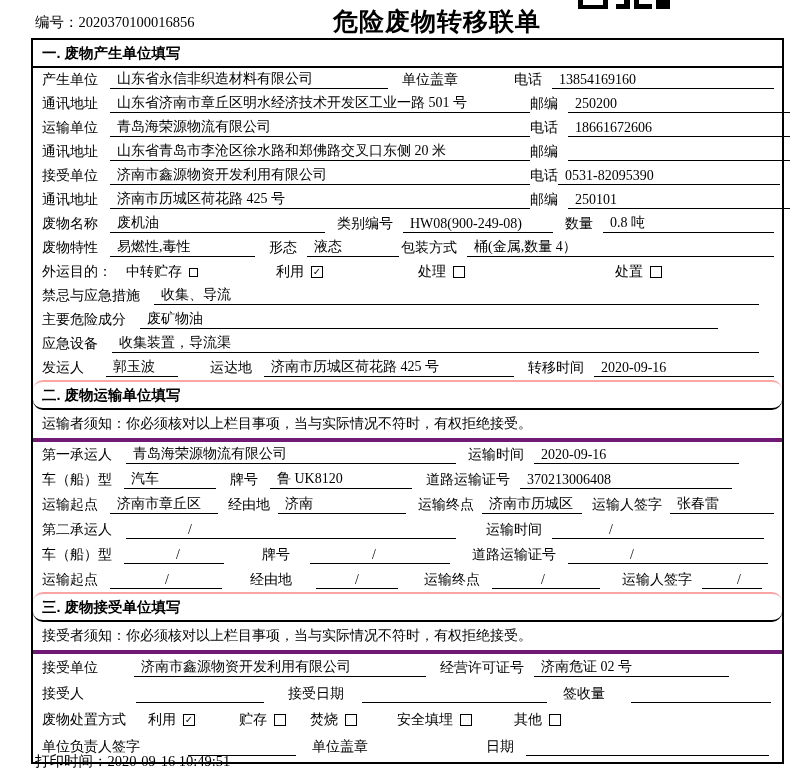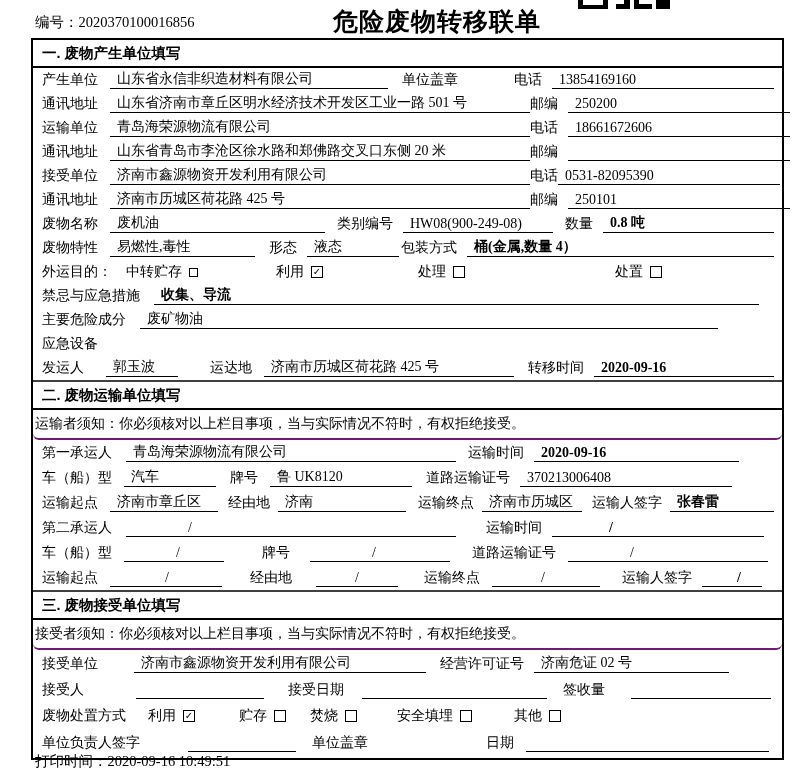--- a/index.html
+++ b/index.html
@@ -34,43 +34,42 @@
     background:#fff;
   }
   .sec-title{
     font-family:"Liberation Sans", sans-serif;
     font-weight:bold;font-size:14.5px;
     height:26px;line-height:26px;
     padding-left:9px;
     border-bottom:2px solid #000;
     white-space:nowrap;
   }
-  .sec-title.mid{border-top:2px solid #404040;}
+  .sec-title.mid{border-top:2px solid #fca5a5;border-radius:10px;}
   .notice{
     font-size:14px;height:28px;line-height:28px;
-    padding-left:2px;border-bottom:2px solid #701a75;
+    padding-left:9px;border-bottom:4px solid #701a75;
     white-space:nowrap;
-    border-radius:6px;
   }
   .row{
     display:flex;align-items:flex-end;
     height:24px;box-sizing:border-box;
     padding:0 8px 3px 9px;
     font-size:14px;white-space:nowrap;
   }
   .s2 .row{height:25px;}
   .s3 .row{height:26px;}
   .s3 .row.last{height:30px;padding-bottom:6px;}
   .lbl{flex:none;}
   .u{
     flex:none;border-bottom:1px solid #000;
     padding:0 4px 0 7px;overflow:hidden;
     box-sizing:border-box;
   }
-  .u.grow{flex:1;font-weight:bold;}
+  .u.grow{flex:1;}
   .spacer{flex:1;}
   .cb{
     display:inline-block;width:12px;height:12px;
     border:1.5px solid #000;box-sizing:border-box;
     margin-left:7px;
     font-size:10px;line-height:9px;text-align:center;
     font-family:"DejaVu Sans", sans-serif;
     vertical-align:-1px;
   }
   .opt{flex:none;display:flex;align-items:center;}
@@ -199,20 +198,21 @@
         <span class="u grow" style="margin-left:14px;margin-right:15px">收集、导流</span>
       </div>
 
       <div class="row">
         <span class="lbl">主要危险成分</span>
         <span class="u" style="width:578px;margin-left:14px">废矿物油</span>
       </div>
 
       <div class="row">
         <span class="lbl">应急设备</span>
+        <span class="u grow" style="margin-left:14px;margin-right:15px">收集装置，导流渠</span>
       </div>
 
       <div class="row">
         <span class="lbl">发运人</span>
         <span class="u" style="width:72px;margin-left:22px">郭玉波</span>
         <span class="lbl" style="margin-left:32px">运达地</span>
         <span class="u" style="width:250px;margin-left:12px">济南市历城区荷花路 425 号</span>
         <span class="lbl" style="margin-left:14px">转移时间</span>
         <span class="u grow" style="margin-left:10px">2020-09-16</span>
       </div>

